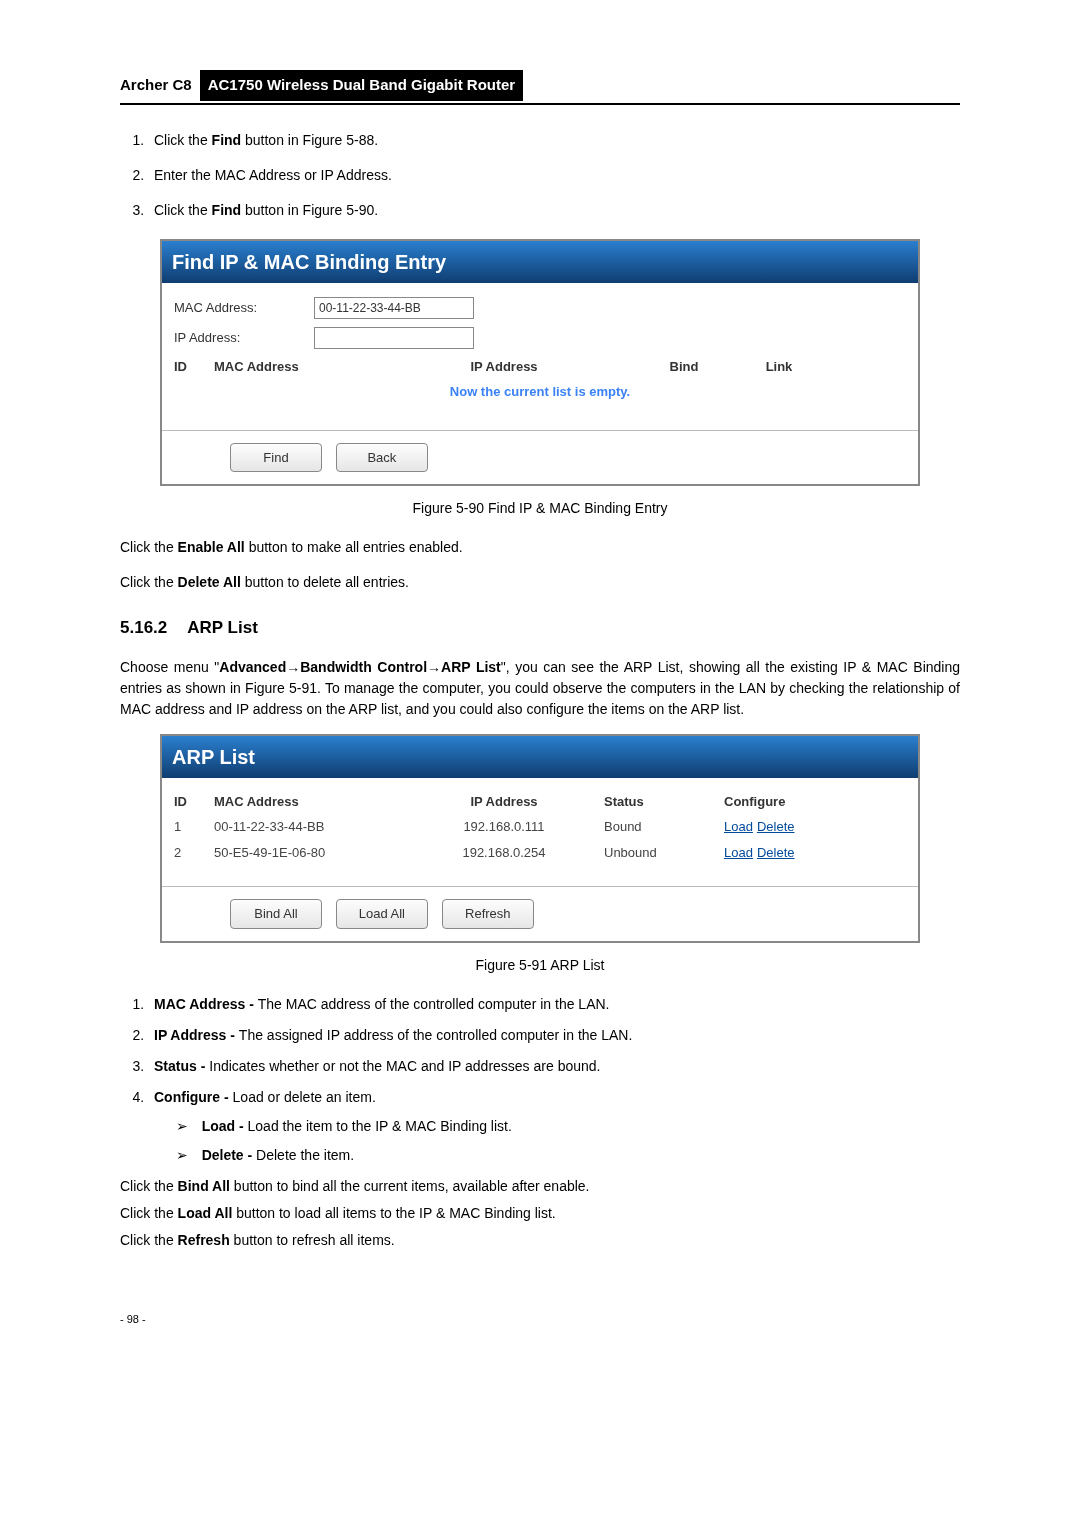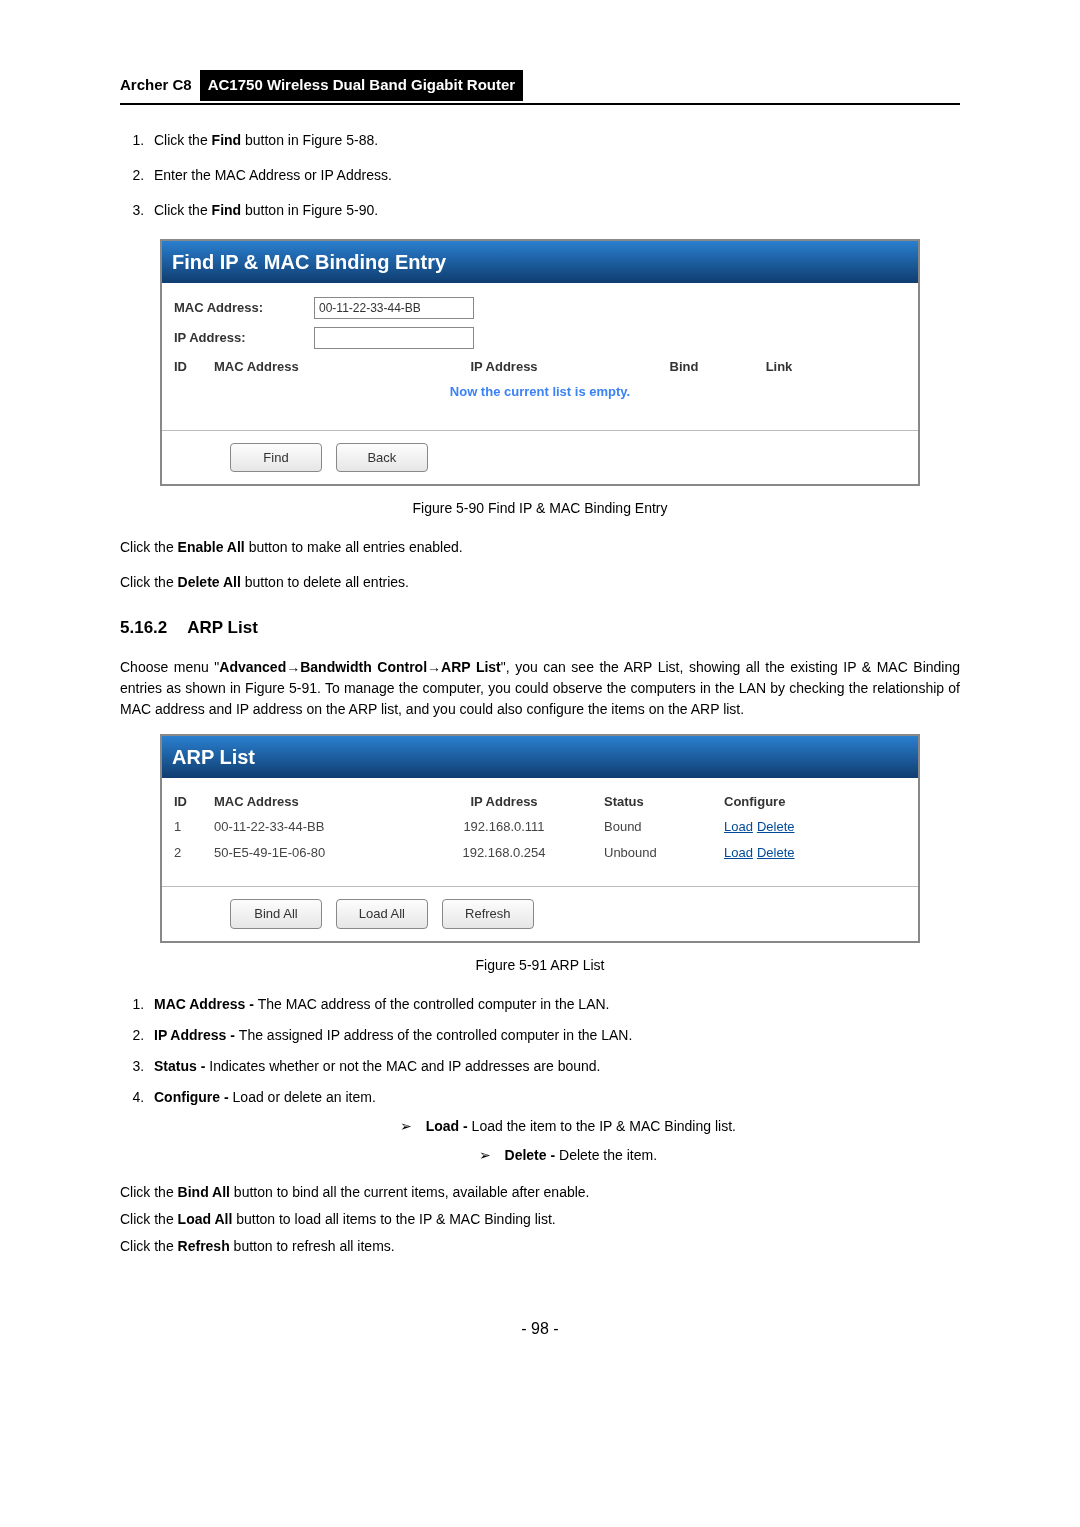--- a/index.html
+++ b/index.html
@@ -38,28 +38,27 @@
       margin-left: 28px;
       margin-bottom: 18px;
     }
     ol.steps > li {
       margin-bottom: 14px;
       padding-left: 6px;
     }
     ol.defs {
       list-style: decimal;
       margin-left: 28px;
-      margin-bottom: 16px;
+      margin-bottom: 10px;
     }
     ol.defs > li { margin-bottom: 10px; padding-left: 6px;}
     .sub-list {
       list-style: none;
       margin-left: 22px;
       margin-top: 8px;
-      text-align: center;
     }
     .sub-list li { margin-bottom: 8px; }
     .sub-list li::before {
       content: "➢";
       margin-right: 10px;
       color: #000;
     }
     .panel {
       border: 2px solid #888;
       margin: 12px 40px 12px 40px;
@@ -73,21 +72,21 @@
       font-family: Tahoma, Verdana, sans-serif;
       font-size: 20px;
     }
     .panel-body {
       padding: 14px 12px;
       font-family: Tahoma, Verdana, sans-serif;
       font-size: 13px;
       color: #333;
     }
     .panel-row { display: flex; align-items: center; margin-bottom: 8px; }
-    .panel-label { width: 140px; font-weight: bold; color: #333;}
+    .panel-label { width: 140px; font-weight: normal; color: #333;}
     .panel-input {
       border: 1px solid #888; height: 22px; width: 160px; padding: 2px 4px;
       font-family: Tahoma, Verdana, sans-serif; font-size: 12px; color:#333;
     }
     .panel-thead { display: flex; font-weight: bold; color:#333; margin-top: 8px;}
     .panel-thead .col-id   { width: 40px; }
     .panel-thead .col-mac  { width: 160px; }
     .panel-thead .col-ip   { width: 260px; text-align: center;}
     .panel-thead .col-bind { width: 100px; text-align: center;}
     .panel-thead .col-link { width: 90px; text-align: center;}
@@ -121,21 +120,21 @@
     
     .arp-thead, .arp-row { display: flex; align-items: center; font-family: Tahoma, Verdana, sans-serif; }
     .arp-thead { font-weight: bold; color:#333; margin-bottom: 4px;}
     .arp-row { margin-top: 6px; color:#444;}
     .arp-col-id   { width: 40px; }
     .arp-col-mac  { width: 190px; }
     .arp-col-ip   { width: 200px; text-align: center;}
     .arp-col-status { width: 120px; }
     .arp-col-conf { width: 120px; }
     .link { color: #004a9a; text-decoration: underline; margin-right: 4px;}
-    .page-no { text-align: center; margin-top: 60px; font-size: 16px;}
+    .page-no { text-align: left; margin-top: 60px; font-size: 11px;}
     strong { font-weight: bold; }
   </style>
 </head>
 <body>
 
 <div class="header-bar">
   <span class="header-model">Archer C8</span>
   <span class="header-title">AC1750 Wireless Dual Band Gigabit Router</span>
 </div>
 

